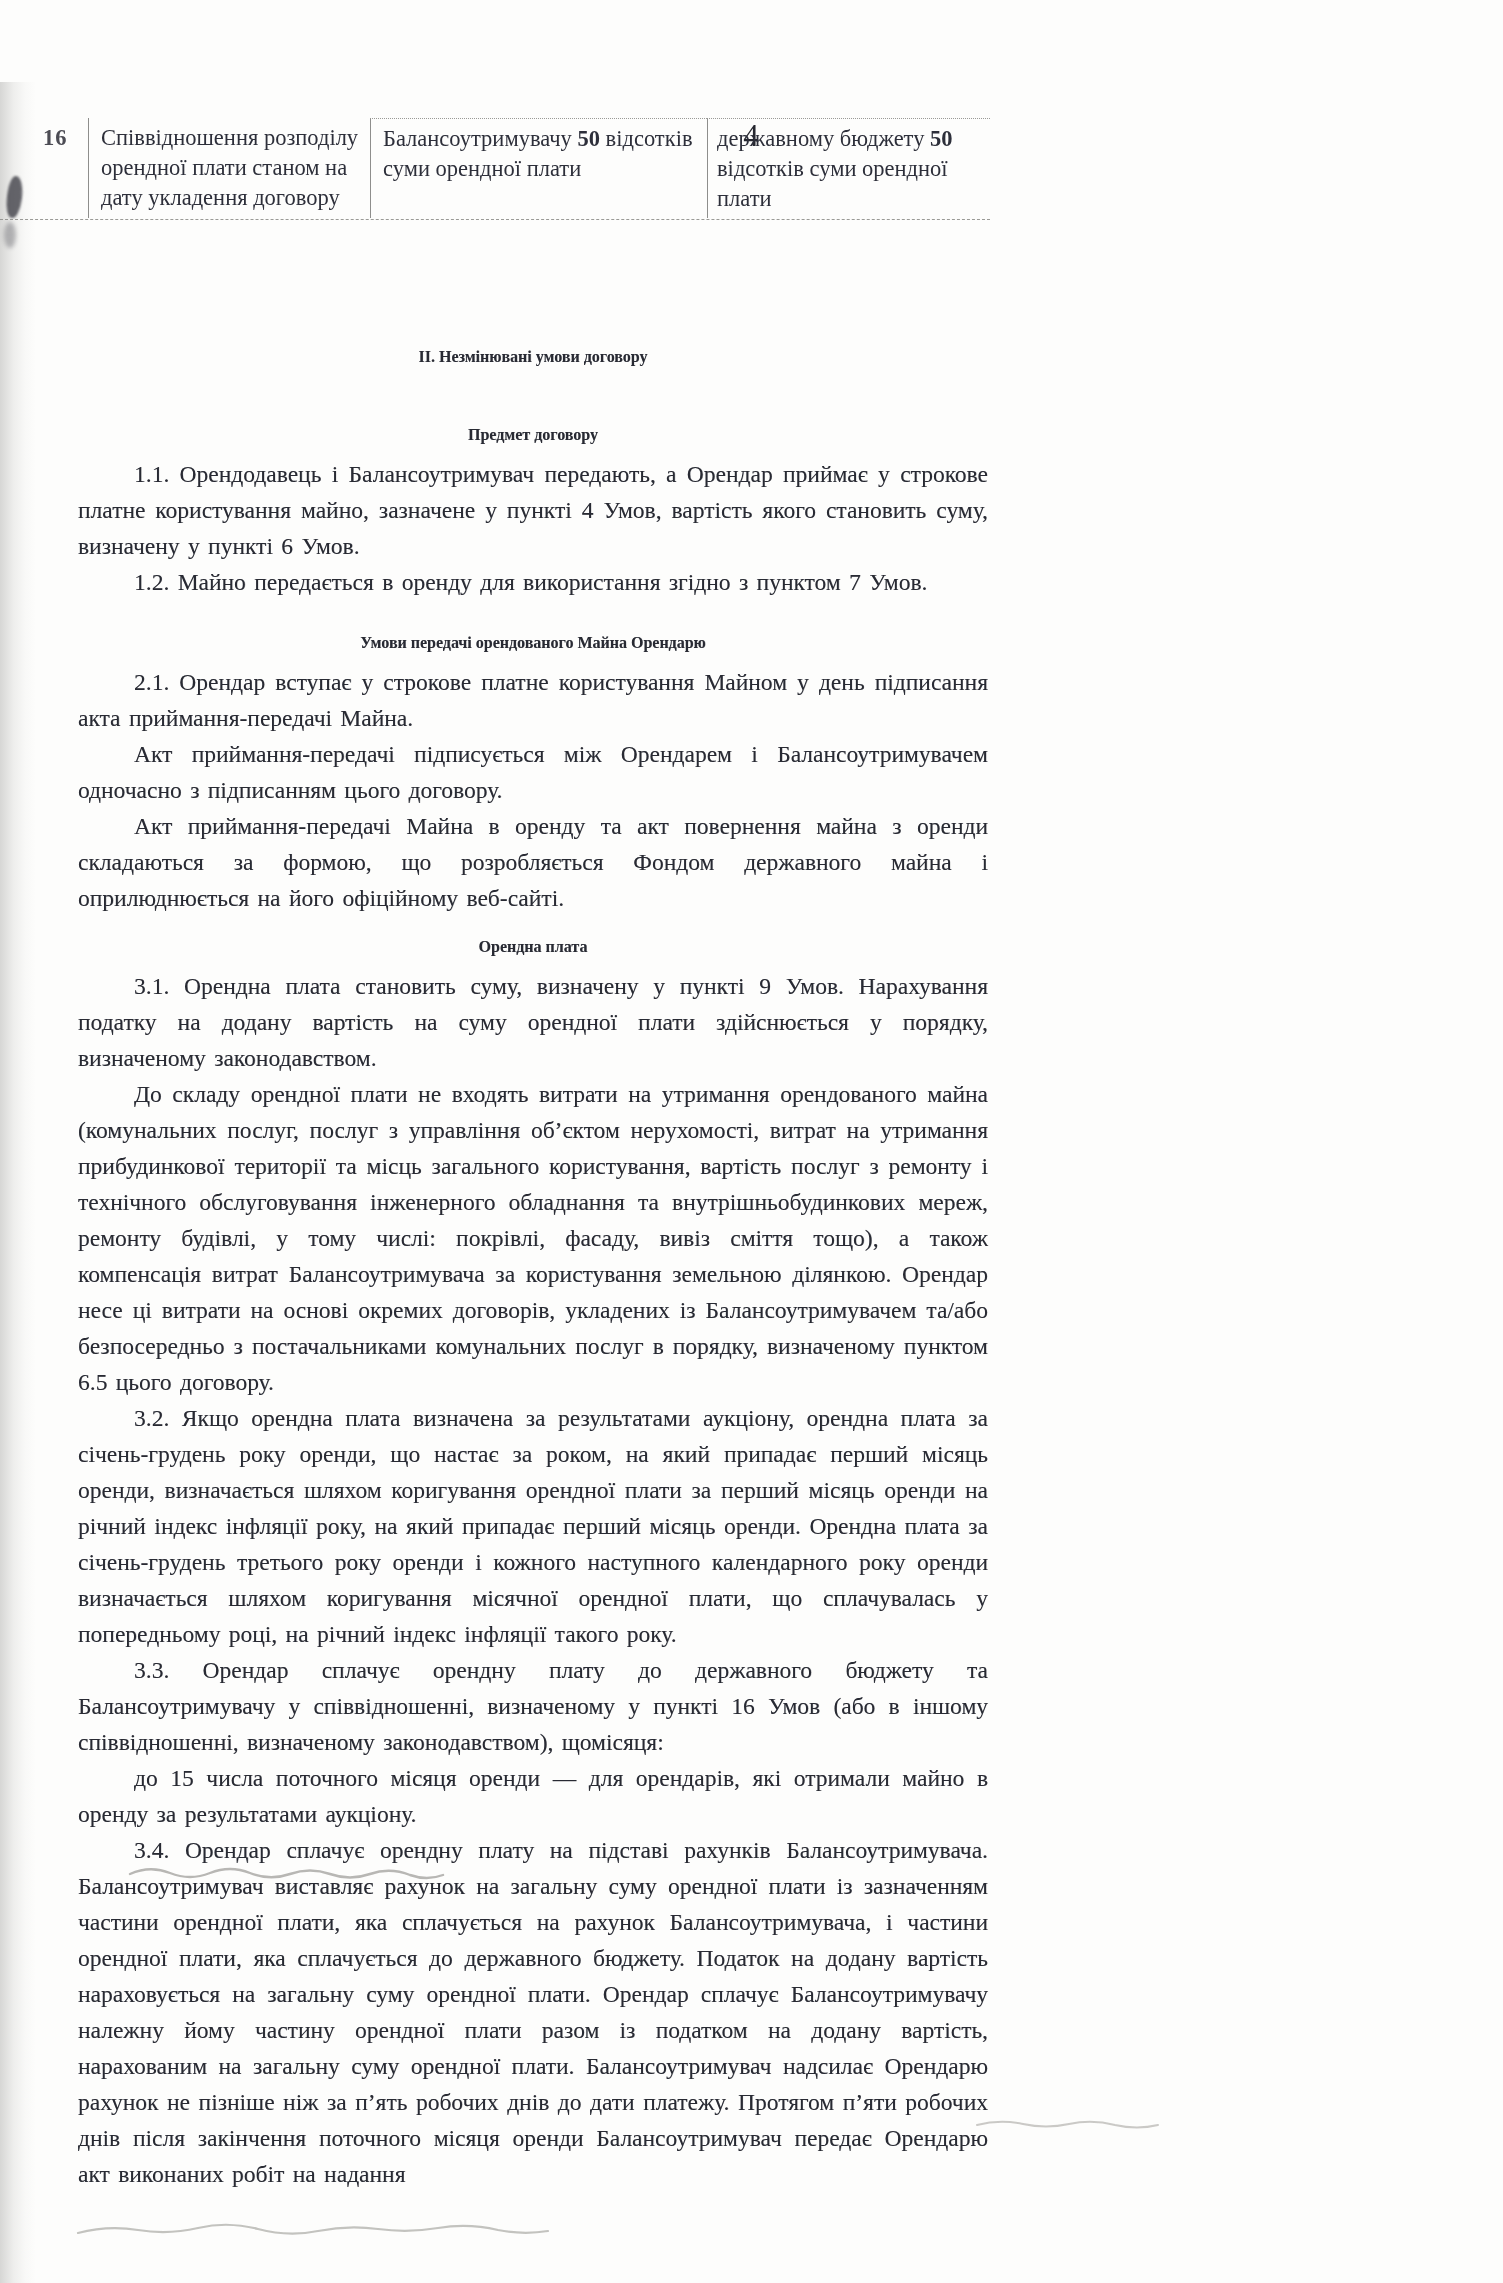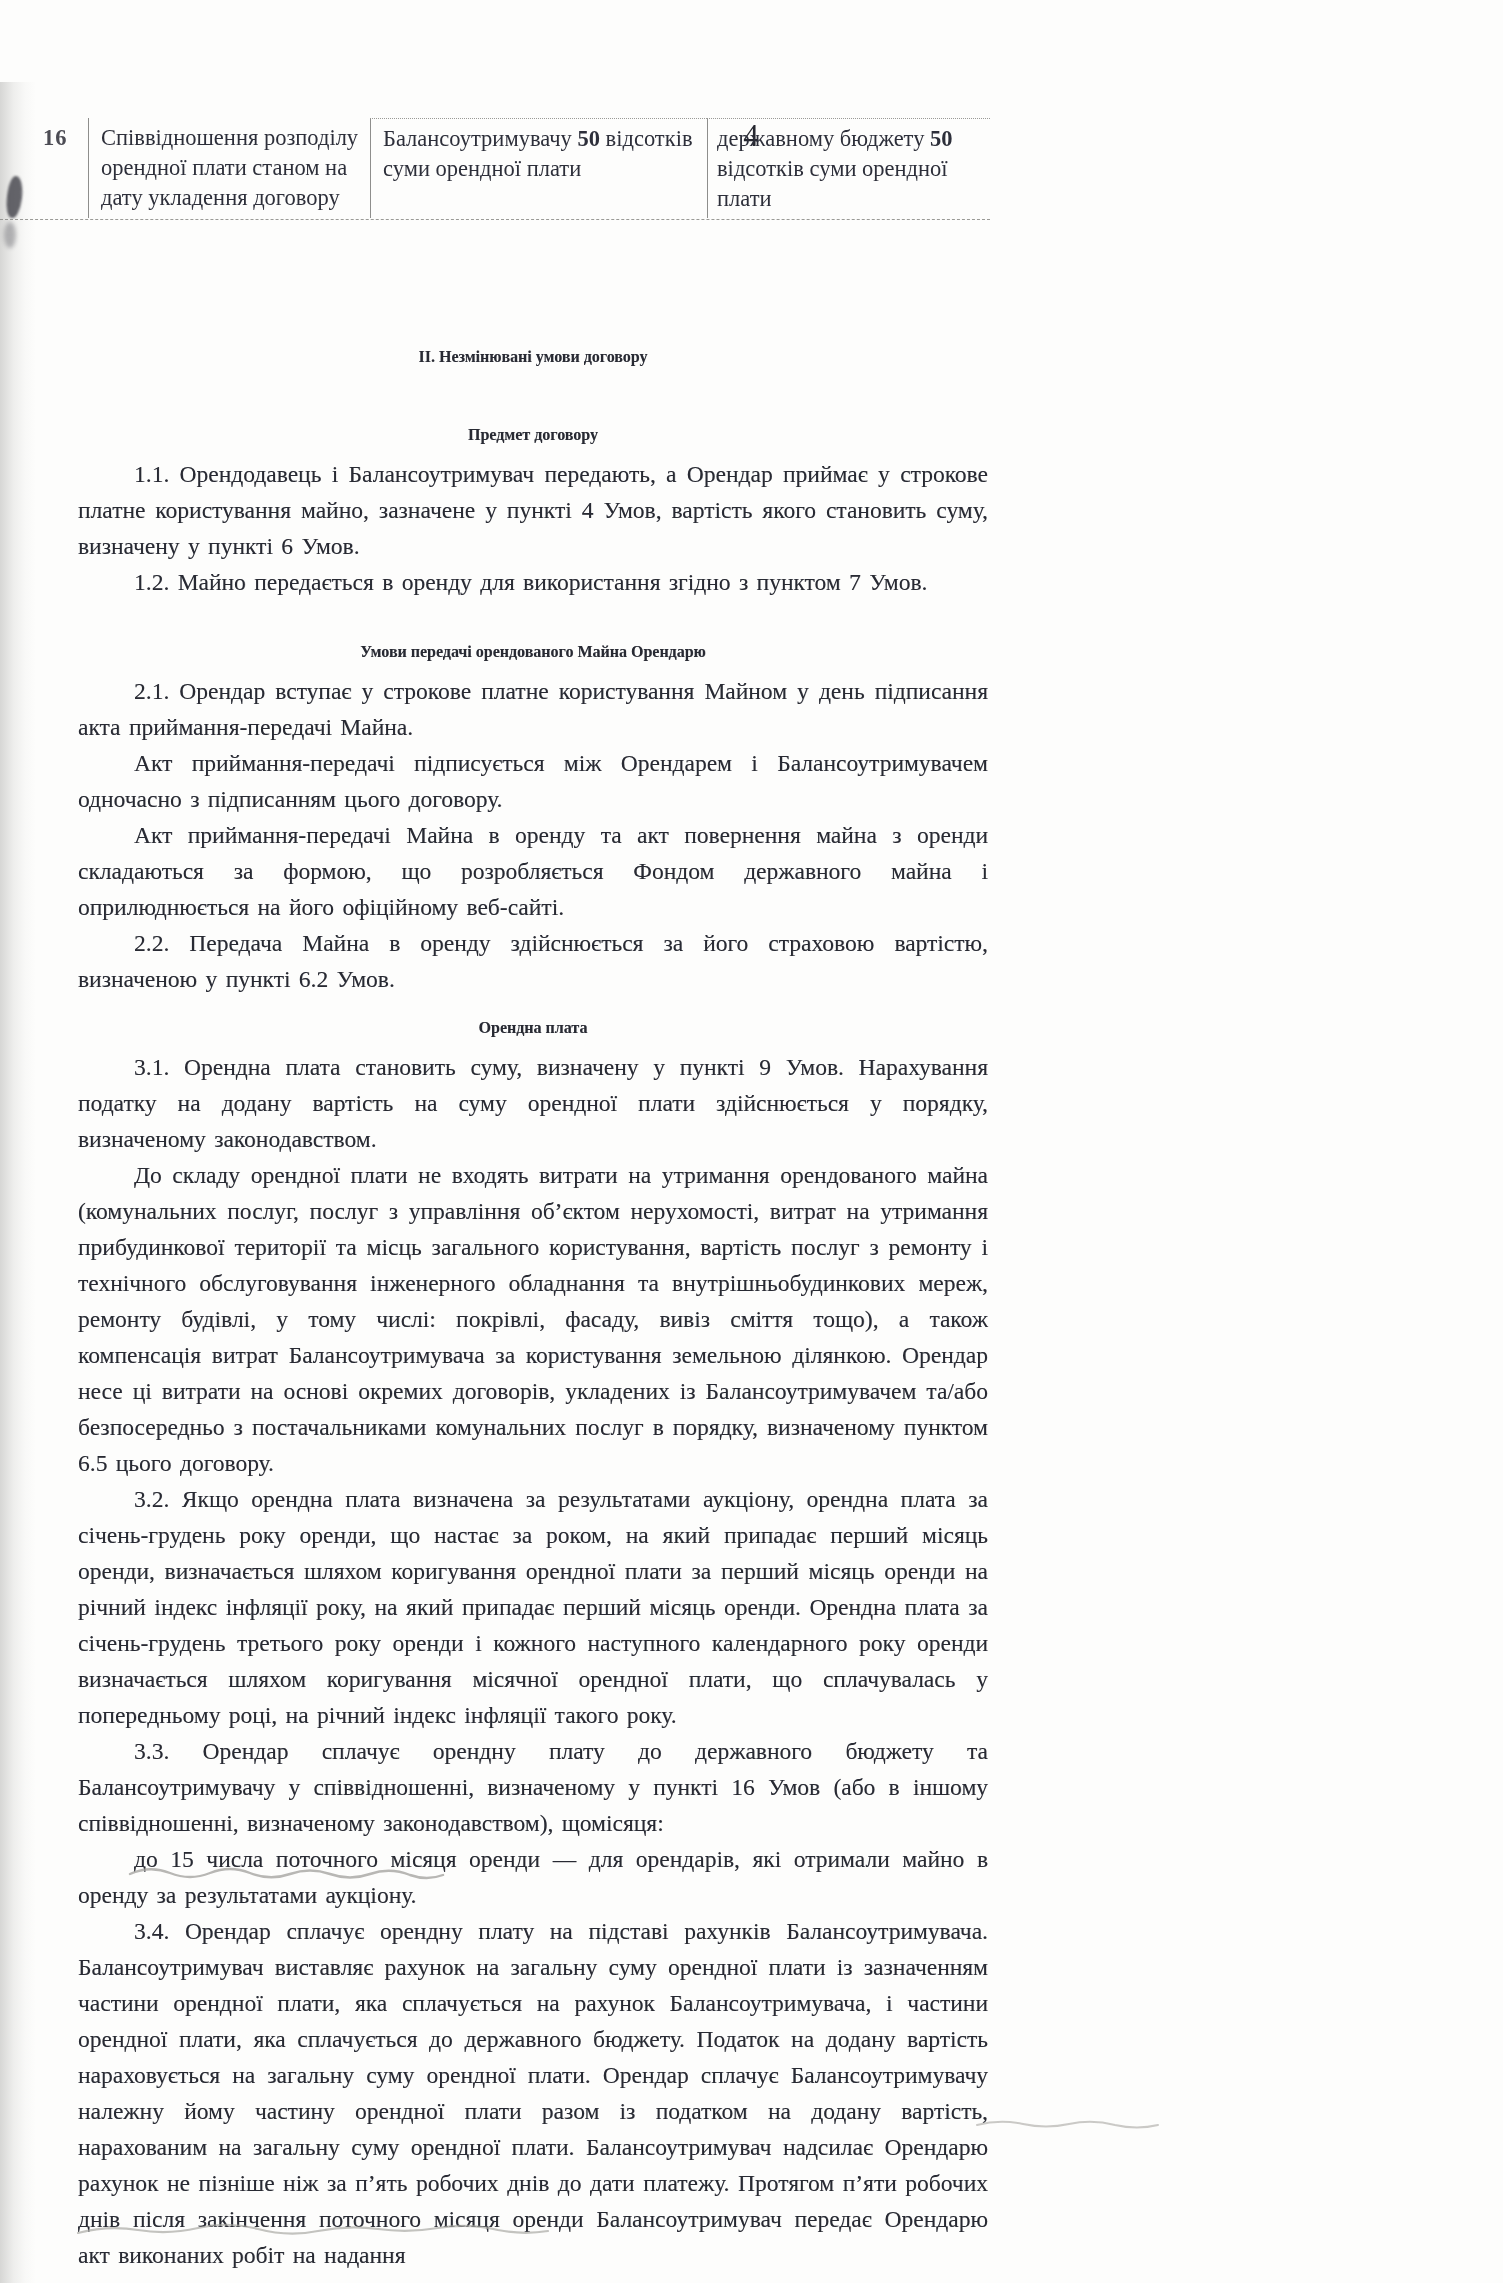--- a/index.html
+++ b/index.html
@@ -118,21 +118,21 @@
     text-indent: 0;
   }
   .sub-heading {
     margin: 44px 0 4px 0;
     font-size: 16px;
     line-height: 34px;
     font-weight: bold;
     text-align: center;
     text-indent: 0;
   }
-  .sub-heading.tight { margin-top: 35px; }
+  .sub-heading.tight { margin-top: 26px; }
   .sub-heading.very-tight { margin-top: 14px; }
   b.num-bold { font-weight: bold; }
   
   .squiggle {
     position: absolute;
     pointer-events: none;
     opacity: 0.85;
   }
 </style>
 </head>
@@ -159,21 +159,20 @@
     <div class="main-heading">ІІ. Незмінювані умови договору</div>
 
     <div class="sub-heading">Предмет договору</div>
     <p>1.1. Орендодавець і Балансоутримувач передають, а Орендар приймає у строкове платне користування майно, зазначене у пункті 4 Умов, вартість якого становить суму, визначену у пункті 6 Умов.</p>
     <p>1.2. Майно передається в оренду для використання згідно з пунктом 7 Умов.</p>
 
     <div class="sub-heading tight">Умови передачі орендованого Майна Орендарю</div>
     <p>2.1. Орендар вступає у строкове платне користування Майном у день підписання акта приймання-передачі Майна.</p>
     <p>Акт приймання-передачі підписується між Орендарем і Балансоутримувачем одночасно з підписанням цього договору.</p>
     <p>Акт приймання-передачі Майна в оренду та акт повернення майна з оренди складаються за формою, що розробляється Фондом державного майна і оприлюднюється на його офіційному веб-сайті.</p>
-    <p>2.2. Передача Майна в оренду здійснюється за його страховою вартістю, визначеною у пункті 6.2 Умов.</p>
 
     <div class="sub-heading very-tight">Орендна плата</div>
     <p>3.1. Орендна плата становить суму, визначену у пункті 9 Умов. Нарахування податку на додану вартість на суму орендної плати здійснюється у порядку, визначеному законодавством.</p>
     <p>До складу орендної плати не входять витрати на утримання орендованого майна (комунальних послуг, послуг з управління об’єктом нерухомості, витрат на утримання прибудинкової території та місць загального користування, вартість послуг з ремонту і технічного обслуговування інженерного обладнання та внутрішньобудинкових мереж, ремонту будівлі, у тому числі: покрівлі, фасаду, вивіз сміття тощо), а також компенсація витрат Балансоутримувача за користування земельною ділянкою. Орендар несе ці витрати на основі окремих договорів, укладених із Балансоутримувачем та/або безпосередньо з постачальниками комунальних послуг в порядку, визначеному пунктом 6.5 цього договору.</p>
     <p>3.2. Якщо орендна плата визначена за результатами аукціону, орендна плата за січень-грудень року оренди, що настає за роком, на який припадає перший місяць оренди, визначається шляхом коригування орендної плати за перший місяць оренди на річний індекс інфляції року, на який припадає перший місяць оренди. Орендна плата за січень-грудень третього року оренди і кожного наступного календарного року оренди визначається шляхом коригування місячної орендної плати, що сплачувалась у попередньому році, на річний індекс інфляції такого року.</p>
     <p>3.3. Орендар сплачує орендну плату до державного бюджету та Балансоутримувачу у співвідношенні, визначеному у пункті 16 Умов (або в іншому співвідношенні, визначеному законодавством), щомісяця:</p>
     <p>до 15 числа поточного місяця оренди — для орендарів, які отримали майно в оренду за результатами аукціону.</p>
     <p>3.4. Орендар сплачує орендну плату на підставі рахунків Балансоутримувача. Балансоутримувач виставляє рахунок на загальну суму орендної плати із зазначенням частини орендної плати, яка сплачується на рахунок Балансоутримувача, і частини орендної плати, яка сплачується до державного бюджету. Податок на додану вартість нараховується на загальну суму орендної плати. Орендар сплачує Балансоутримувачу належну йому частину орендної плати разом із податком на додану вартість, нарахованим на загальну суму орендної плати. Балансоутримувач надсилає Орендарю рахунок не пізніше ніж за п’ять робочих днів до дати платежу. Протягом п’яти робочих днів після закінчення поточного місяця оренди Балансоутримувач передає Орендарю акт виконаних робіт на надання</p>
 
   </div>

